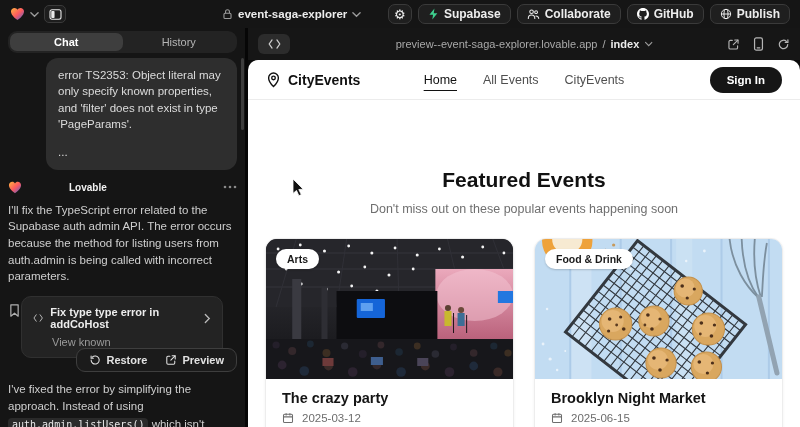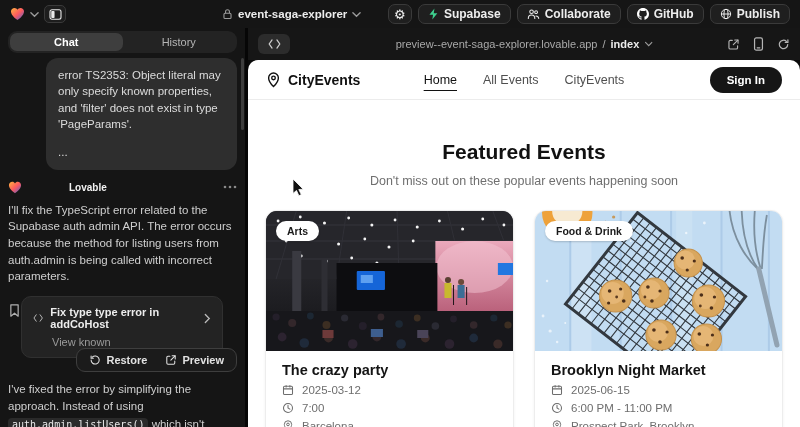--- a/index.html
+++ b/index.html
@@ -69,21 +69,21 @@
 
   .site { flex:1; min-height:0; background:#ffffff; border-radius:10px 10px 0 0; overflow:hidden; position:relative; }
   .site-header { height:40px; display:flex; align-items:center; padding:0 18px; border-bottom:1px solid #ececec; position:relative; }
   .brand { display:flex; align-items:center; gap:7px; font-size:14px; font-weight:700; color:#111; cursor:pointer; }
   .site-nav { position:absolute; left:50%; transform:translateX(-50%); display:flex; gap:26px; font-size:12.5px; }
   .nav-link { color:#4f4f4f; cursor:pointer; }
   .nav-link.active { color:#111; text-decoration:underline; text-underline-offset:6px; }
   .signin-btn { margin-left:auto; background:#161616; color:#fff; font-size:11.5px; font-weight:600;
     padding:7px 17px; border-radius:999px; cursor:pointer; }
 
-  .hero { text-align:center; margin-top:40px; }
+  .hero { text-align:center; margin-top:68px; }
   .hero-title { font-size:21px; font-weight:700; color:#111; }
   .hero-sub { margin-top:10px; font-size:12.5px; color:#6f6f6f; }
 
   .cards { display:flex; gap:20px; padding:0 17px; margin-top:22px; }
   .card { flex:1; background:#fff; border:1px solid #ededed; border-radius:12px; overflow:hidden;
     box-shadow:0 1px 3px rgba(0,0,0,.06); cursor:pointer; }
   .card-img { height:140px; position:relative; }
   .card-img svg.scene { width:100%; height:100%; display:block; }
   .badge { position:absolute; top:10px; left:10px; background:#fff; border-radius:999px; padding:4px 11px;
     font-size:10.5px; font-weight:700; color:#1a1a1a; box-shadow:0 1px 2px rgba(0,0,0,.18); }

